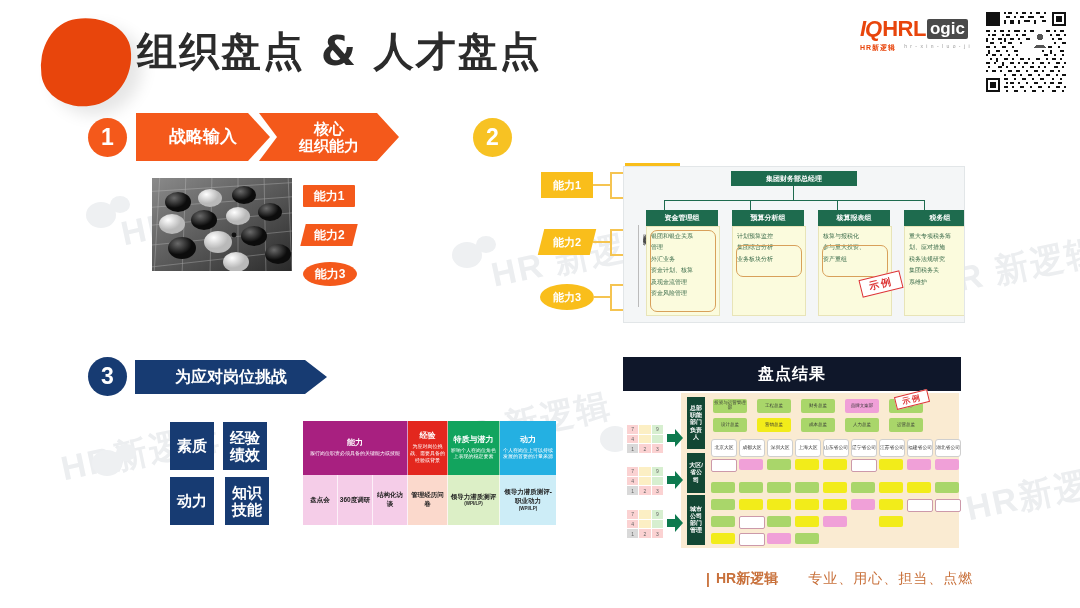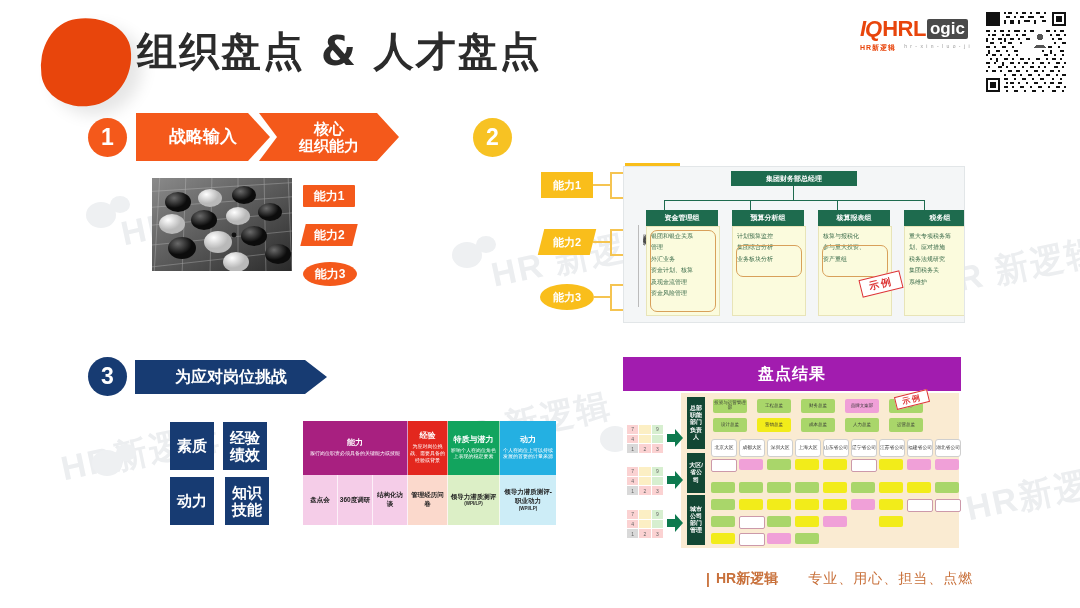--- a/index.html
+++ b/index.html
@@ -102,21 +102,21 @@
   .mtx-h{font-size:8px;font-weight:700;line-height:1.1;}
   .mtx-d{font-size:5px;font-weight:400;line-height:1.35;margin-top:2px;}
   .mtx-b{display:flex;flex-direction:column;align-items:center;justify-content:center;
         color:#222;text-align:center;border-right:1px solid rgba(255,255,255,.7);font-size:6.5px;
         font-weight:700;line-height:1.35;padding:2px 1px;box-sizing:border-box;}
   .mtx-b:last-child{border-right:none;}
   .mtx-b small{font-size:4.5px;font-weight:700;}
 
   
   .respanel{position:absolute;left:623px;top:357px;width:338px;height:193px;background:#f7f7f7;}
-  .res-title{height:34px;background:#a21caf;color:#fff;font-size:16px;font-weight:700;
+  .res-title{height:34px;background:#0f172a;color:#fff;font-size:16px;font-weight:700;
         display:flex;align-items:center;justify-content:center;letter-spacing:1px;}
   .res-body{position:relative;height:159px;background:#fff;}
   .res-canvas{position:absolute;left:58px;top:2px;width:278px;height:155px;background:#FAEBD2;}
   .mini9{position:absolute;width:36px;height:28px;display:grid;grid-template-columns:1fr 1fr 1fr;
         grid-template-rows:1fr 1fr 1fr;gap:1px;}
   .mini9 i{font-style:normal;font-size:5px;color:#666;display:flex;align-items:center;justify-content:center;}
   .garrow{position:absolute;width:0;height:0;}
   .rowlab{position:absolute;background:#124734;color:#fff;font-size:6px;font-weight:700;
         display:flex;align-items:center;justify-content:center;text-align:center;padding:2px;line-height:1.2;box-sizing:border-box;}
   .pill{position:absolute;font-size:4.5px;color:#333;display:flex;align-items:center;justify-content:center;

